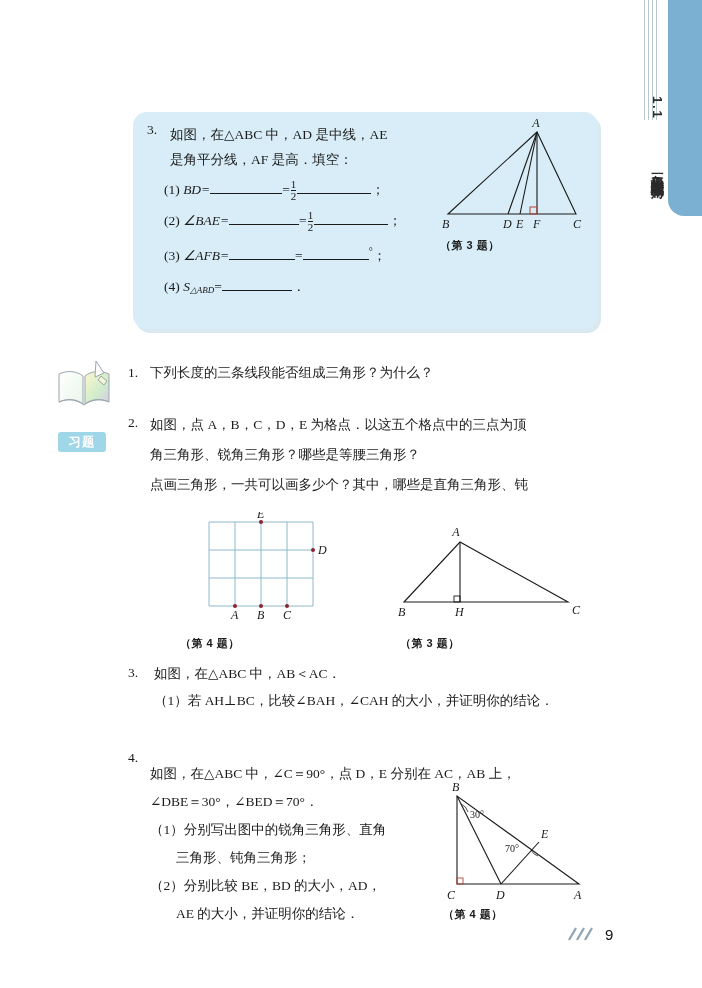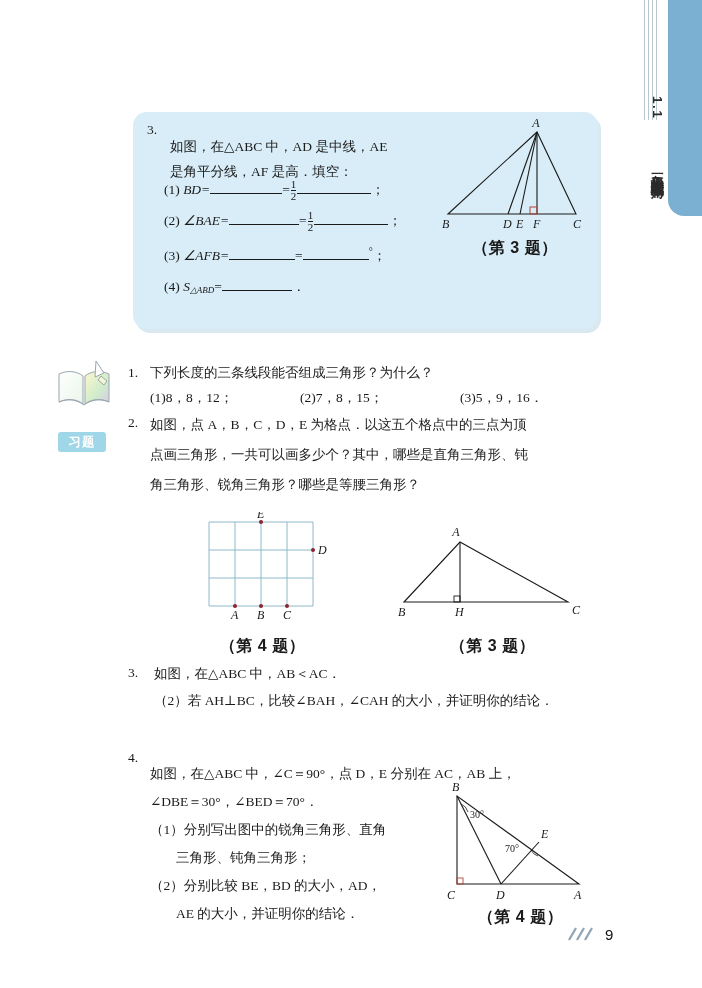--- a/index.html
+++ b/index.html
@@ -85,21 +85,20 @@
     top: 10px;
     font-size: 13.5px;
   }
   #q3-text {
     position: absolute;
     left: 37px;
     top: 10px;
     width: 290px;
     font-size: 13.5px;
     line-height: 25px;
-    margin-top: 12px;
   }
   .qline { white-space: nowrap; }
   .it { font-style: italic; font-family: Liberation Serif, serif; }
   .frac {
     display: inline-block;
     vertical-align: -0.55em;
     text-align: center;
     font-size: 11px;
     line-height: 1.05;
     margin: 0 1px;
@@ -115,23 +114,23 @@
     top: 62px;
     font-size: 13.5px;
     line-height: 31px;
     width: 330px;
   }
   #q3-subs .srow { white-space: nowrap; }
 
   
   .fig-cap {
     font-family: "Liberation Sans", "DejaVu Sans", sans-serif;
-    font-size: 16px;
+    font-size: 11px;
     font-weight: bold;
-    text-align: center;
+    text-align: left;
     color: #1a1a1a;
     letter-spacing: .5px;
   }
   .lbl {
     font-family: "Liberation Serif", serif;
     font-style: italic;
     font-size: 12px;
     fill: #1a1a1a;
   }
   .ang {
@@ -308,34 +307,29 @@
   <path d="M7 14 L7 12 M51 14 L51 12" stroke="#c9d2d7" stroke-width="1"></path>
   <path d="M41 1 L49 13 L40 17 Z" fill="#ffffff" stroke="#9aa6ad" stroke-width="1"></path>
   <path d="M46 16 L52 21 L49 25 L43 20 Z" fill="#f3f6d4" stroke="#9aa6ad" stroke-width="1"></path>
 </svg>
 <div id="ex-badge">习题</div>
 
 <div id="ex1" class="ex">
   <span class="num">1.</span>
   <div class="bodytext">
     <div class="row">下列长度的三条线段能否组成三角形？为什么？</div>
-    <div class="row cols">
-      <span class="c1"><span>(1)</span><span>8，8，12；</span></span>
-      <span class="c2"><span>(2)</span><span>7，8，15；</span></span>
-      <span><span>(3)</span><span>5，9，16．</span></span>
-    </div>
   </div>
 </div>
 
 <div id="ex2" class="ex">
   <span class="num">2.</span>
   <div class="bodytext">
     <div class="row">如图，点 A，B，C，D，E 为格点．以这五个格点中的三点为顶</div>
+    <div class="row">角三角形、锐角三角形？哪些是等腰三角形？</div>
     <div class="row">点画三角形，一共可以画多少个？其中，哪些是直角三角形、钝</div>
-    <div class="row">角三角形、锐角三角形？哪些是等腰三角形？</div>
   </div>
 </div>
 
 <svg id="fig-q2" viewBox="0 0 130 108">
   <g stroke="#8fb8c8" stroke-width="1" fill="none">
     <line x1="12" y1="10" x2="116" y2="10"></line>
     <line x1="12" y1="38" x2="116" y2="38"></line>
     <line x1="12" y1="66" x2="116" y2="66"></line>
     <line x1="12" y1="94" x2="116" y2="94"></line>
     <line x1="12" y1="10" x2="12" y2="94"></line>
@@ -369,21 +363,21 @@
   <text class="lbl" x="0" y="96">B</text>
   <text class="lbl" x="174" y="94">C</text>
   <text class="lbl" x="57" y="96">H</text>
 </svg>
 <div id="cap-q3b" class="fig-cap">（第 3 题）</div>
 
 <div id="ex3" class="ex">
   <span class="num">3.</span>
   <div class="bodytext">
     <div class="row">如图，在△ABC 中，AB＜AC．</div>
-    <div class="row">（2）若 AH⊥BC，比较∠BAH，∠CAH 的大小，并证明你的结论．</div>
+    <div class="row">（1）若 AH⊥BC，比较∠BAH，∠CAH 的大小，并证明你的结论．</div>
   </div>
 </div>
 
 <div id="ex4" class="ex">
   <span class="num">4.</span>
   <div class="bodytext">
     <div class="row">如图，在△ABC 中，∠C＝90°，点 D，E 分别在 AC，AB 上，</div>
     <div class="row">∠DBE＝30°，∠BED＝70°．</div>
     <div class="row">（1）分别写出图中的锐角三角形、直角</div>
     <div class="row indent">三角形、钝角三角形；</div>

